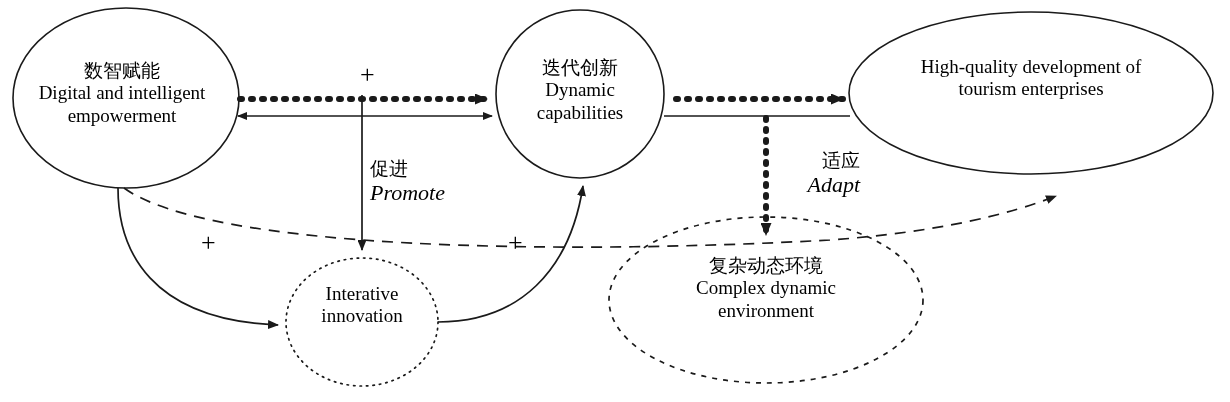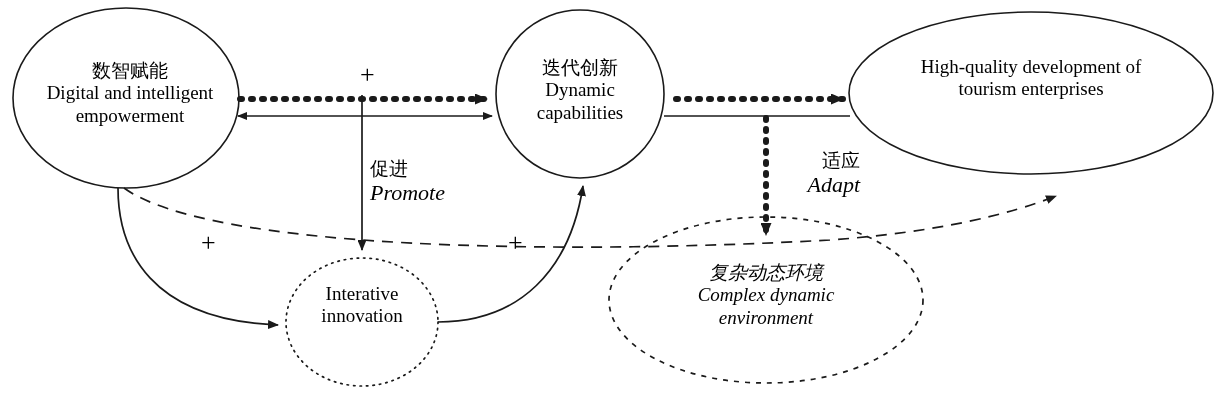--- a/index.html
+++ b/index.html
@@ -103,21 +103,21 @@
 
     <line x1="766" y1="118" x2="766" y2="235" stroke="#1a1a1a" stroke-width="6" stroke-dasharray="2 9" stroke-linecap="round" marker-end="url(#arrowThick)"></line>
 
     <path d="M118,188 C118,250 150,320 278,325" fill="none" stroke="#1a1a1a" stroke-width="1.7" marker-end="url(#arrowThin)"></path>
 
     <path d="M438,322 C520,322 570,270 583,186" fill="none" stroke="#1a1a1a" stroke-width="1.7" marker-end="url(#arrowThin)"></path>
 
     <path d="M124,188 C210,250 560,255 830,240 C940,232 1010,214 1056,196" fill="none" stroke="#1a1a1a" stroke-width="1.7" stroke-dasharray="11 8" marker-end="url(#arrowThin)"></path>
   </svg>
 
-  <div class="node-label" style="left:20px; top:60px; width:220px;text-align:center;">
+  <div class="node-label" style="left:12px; top:60px; width:220px;text-align:center;">
     <span class="cn">数智赋能</span>
     <span class="en">Digital and intelligent</span>
     <span class="en">empowerment</span>
   </div>
 
   <div class="node-label" style="left:480px; top:57px; width:200px;">
     <span class="cn">迭代创新</span>
     <span class="en">Dynamic</span>
     <span class="en">capabilities</span>
   </div>
@@ -125,21 +125,21 @@
   <div class="node-label" style="left:861px; top:56px; width:340px;">
     <span class="en">High-quality development of</span>
     <span class="en">tourism enterprises</span>
   </div>
 
   <div class="node-label" style="left:282px; top:283px; width:160px;">
     <span class="en">Interative</span>
     <span class="en">innovation</span>
   </div>
 
-  <div class="node-label" style="left:646px; top:262px; width:240px;font-style:italic;">
+  <div class="node-label" style="left:646px; top:255px; width:240px;">
     <span class="cn">复杂动态环境</span>
     <span class="en">Complex dynamic</span>
     <span class="en">environment</span>
   </div>
 
   <div class="edge-label" style="left:370px; top:158px; width:100px;">
     <span class="cn">促进</span>
     <span class="en">Promote</span>
   </div>
 

